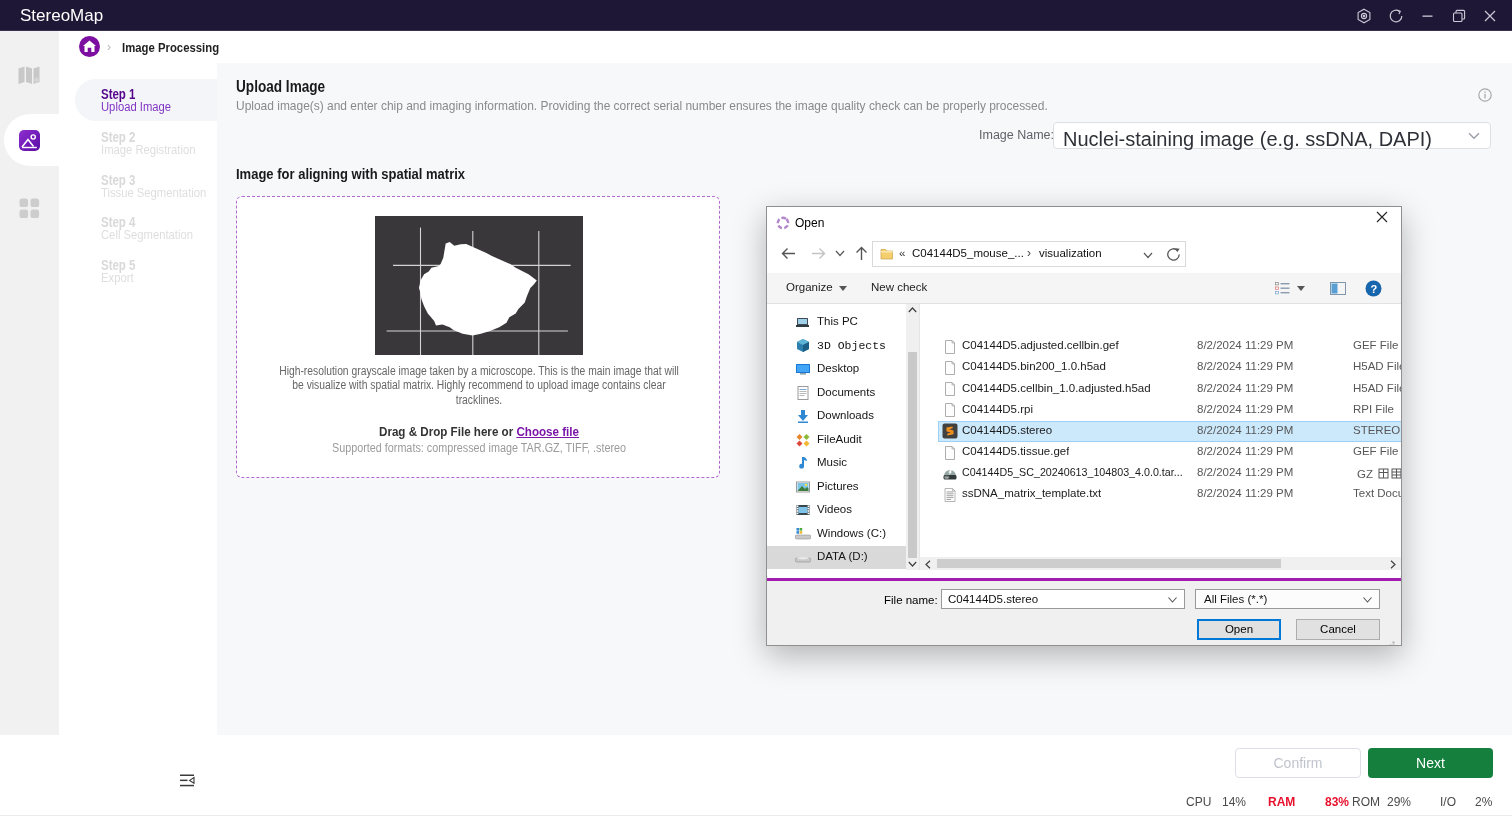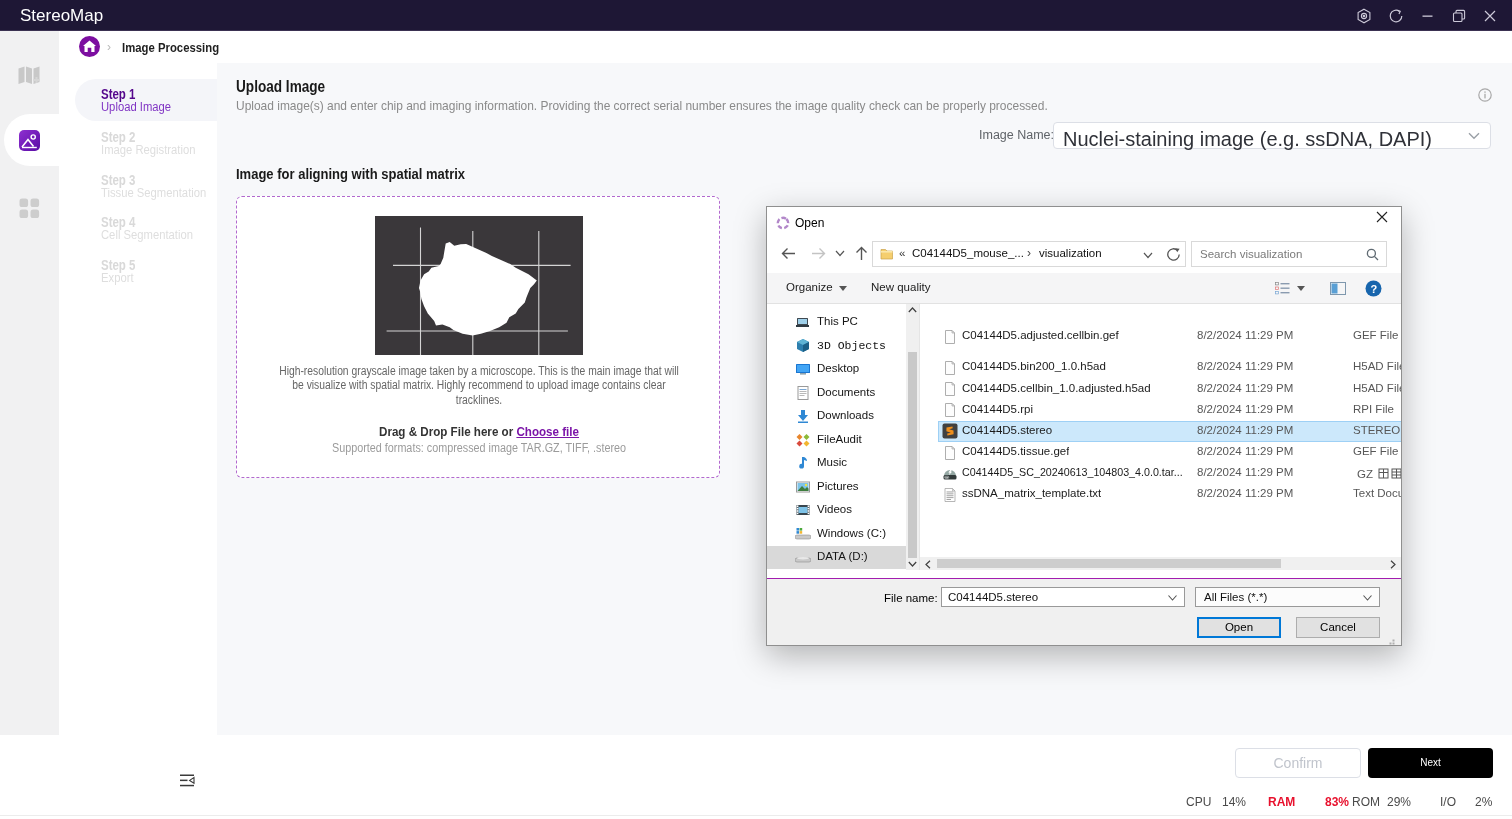--- a/index.html
+++ b/index.html
@@ -48,21 +48,21 @@
   #dropbox { position:absolute; left:236px; top:196px; width:484px; height:282px; border:1px dashed #b269ce; border-radius:6px; background:#fff; }
   #preview { position:absolute; left:138px; top:19px; width:208px; height:139px; background:#3a373a; }
   .dz-desc { position:absolute; left:0; width:484px; text-align:center; font-size:12px; color:#666; line-height:14.3px; transform:scaleX(.86); transform-origin:50% 0; }
   #dz-drag { position:absolute; left:0; top:227px; width:484px; text-align:center; font-size:13.5px; font-weight:bold; color:#333; transform:scaleX(.86); transform-origin:50% 0; }
   #dz-drag a { color:#7b15a8; text-decoration:underline; }
   #dz-fmt { position:absolute; left:0; top:244px; width:484px; text-align:center; font-size:12px; color:#9b9b9b; transform:scaleX(.9); transform-origin:50% 0; }
 
   
   #pagefoot { position:absolute; left:0; top:735px; width:1512px; height:84px; background:#fff; }
   #btn-confirm { position:absolute; left:1235px; top:748px; width:126px; height:30px; background:#fff; border:1px solid #dcdfe6; border-radius:4px; color:#c0c4cc; font-size:14px; text-align:center; line-height:28px; }
-  #btn-next { position:absolute; left:1368px; top:748px; width:125px; height:30px; background:#000000; border-radius:4px; color:#fff; font-size:10px; text-align:center; line-height:30px; }
+  #btn-next { position:absolute; left:1368px; top:748px; width:125px; height:30px; background:#15803d; border-radius:4px; color:#fff; font-size:14px; text-align:center; line-height:30px; }
   #collapse-ico { position:absolute; left:180px; top:773px; }
   #statusbar { position:absolute; left:0px; top:795px; width:1512px; height:14px; font-size:12px; color:#4a4a4a; }
   #statusbar span { position:absolute; top:0; }
   #botline { position:absolute; left:0; top:815px; width:1512px; height:1px; background:#ececec; }
 
   
   #dlg { position:absolute; left:766px; top:206px; width:636px; height:440px; background:#fff; border:1px solid #8f8f8f; box-shadow:0 10px 30px rgba(0,0,0,.28); font-size:11.5px; color:#111; overflow:hidden; }
   #dlg-title { position:absolute; left:0; top:0; width:634px; height:31px; background:#fff; }
   #dlg-title .cap { position:absolute; left:28px; top:9px; font-size:12px; color:#000; }
   #dlg-x { position:absolute; left:600px; top:4px; width:30px; height:24px; text-align:center; }
@@ -91,21 +91,21 @@
   .frow { position:absolute; left:171px; width:465px; height:21px; }
   .frow.sel { background:#cce8fb; box-shadow:inset 0 0 0 1px #9ed0f5; }
   .frow .nm { position:absolute; left:24px; top:3px; color:#1a1a1a; white-space:nowrap; max-width:221px; overflow:hidden; }
   .frow .dt { position:absolute; left:259px; top:3px; color:#575757; white-space:nowrap; }
   .frow .tp { position:absolute; left:401px; top:3px; color:#575757; white-space:nowrap; overflow:hidden; max-width:64px;margin-left:14px; }
   .frow svg, .frow .fico { position:absolute; left:4px; top:2.5px; }
   #hscroll { position:absolute; left:153px; top:350px; width:481px; height:13px; background:#f0f0f0; }
   #hthumb { position:absolute; left:17px; top:2px; width:344px; height:9px; background:#cdcdcd; }
 
   
-  #dlg-foot { position:absolute; left:0; top:371px; width:634px; height:67px; background:#f0f0f0; border-top:1px solid #a21caf; }
+  #dlg-foot { position:absolute; left:0; top:371px; width:634px; height:67px; background:#f0f0f0; border-top:3px solid #a21caf; }
   #fn-lbl { position:absolute; left:117px; top:13px; color:#000; }
   #fn-input { position:absolute; left:174px; top:8px; width:244px; height:20px; background:#fff; border:1px solid #999; }
   #fn-input .v { position:absolute; left:6px; top:3px; }
   #ft-combo { position:absolute; left:428px; top:8px; width:185px; height:20px; background:#fcfcfc; border:1px solid #999; }
   #ft-combo .v { position:absolute; left:8px; top:3px; }
   #btn-open { position:absolute; left:430px; top:38px; width:84px; height:21px; background:#e1e1e1; border:2px solid #0078d7; text-align:center; line-height:17px; color:#000; }
   #btn-cancel { position:absolute; left:529px; top:38px; width:84px; height:21px; background:#e1e1e1; border:1px solid #adadad; text-align:center; line-height:19px; color:#000; }
 </style>
 </head>
 <body>
@@ -282,33 +282,26 @@
     <svg class="abs" style="left:270px; top:10px;" width="10" height="7" viewBox="0 0 10 7" fill="none" stroke="#555" stroke-width="1.2">
         <path d="M1 1 L5 5.5 L9 1"></path>
       </svg>
   </div>
   <div id="refbox">
       <svg class="abs" style="left:5px; top:5px;" width="15" height="15" viewBox="0 0 15 15" fill="none" stroke="#555" stroke-width="1.3">
         <path d="M13.2 7.5 A5.7 5.7 0 1 1 11.6 3.5"></path>
         <polygon points="9.4,1.2 13.6,1.8 11.2,5.2" fill="#555" stroke="none"></polygon>
       </svg>
     </div>
-  <div id="searchbox">
-      <span class="ph">Search visualization</span>
-    <svg class="abs" style="right:7px; top:6px;" width="13" height="13" viewBox="0 0 13 13" fill="none" stroke="#5f6a72" stroke-width="1.3">
-        <circle cx="5.4" cy="5.4" r="4"></circle>
-        <path d="M8.4 8.4 L12 12"></path>
-      </svg>
-  </div>
   <div id="dlg-tools">
     <span class="itm" style="left:19px;">Organize</span>
     <svg class="abs" style="left:72px; top:13px;" width="8" height="5" viewBox="0 0 8 5">
         <polygon points="0,0 8,0 4,5" fill="#555"></polygon>
       </svg>
-    <span class="itm" style="left:104px;">New quality</span>
+    <span class="itm" style="left:104px;">New check</span>
     <svg class="abs" style="left:508px; top:9px;" width="15" height="13" viewBox="0 0 15 13">
         <rect x="0.5" y="0.5" width="3" height="2.4" fill="none" stroke="#888" stroke-width="0.7"></rect>
         <rect x="0.5" y="5" width="3" height="2.4" fill="none" stroke="#e07777" stroke-width="0.7"></rect>
         <rect x="0.5" y="9.5" width="3" height="2.4" fill="none" stroke="#7aa7d4" stroke-width="0.7"></rect>
         <rect x="5.5" y="1" width="9" height="1.4" fill="#8a9bb0"></rect>
         <rect x="5.5" y="5.5" width="9" height="1.4" fill="#8a9bb0"></rect>
         <rect x="5.5" y="10" width="9" height="1.4" fill="#8a9bb0"></rect>
       </svg>
     <svg class="abs" style="left:530px; top:13px;" width="8" height="5" viewBox="0 0 8 5">
         <polygon points="0,0 8,0 4,5" fill="#555"></polygon>
@@ -426,21 +419,21 @@
     <svg class="abs" style="left:2px; top:3px;" width="9" height="6" viewBox="0 0 9 6" fill="none" stroke="#404040" stroke-width="1.2">
         <path d="M0.8 5 L4.5 1 L8.2 5"></path>
       </svg>
     <div class="abs" style="left:2px; top:48px; width:9px; height:206px; background:#c9c9c9;"></div>
     <svg class="abs" style="left:2px; top:257px;" width="9" height="6" viewBox="0 0 9 6" fill="none" stroke="#404040" stroke-width="1.2">
         <path d="M0.8 1 L4.5 5 L8.2 1"></path>
       </svg>
   </div>
   <div id="dlg-vsep"></div>
   <div id="dlg-rows">
-    <div class="frow" style="top:119px;text-align:center;">
+    <div class="frow" style="top:129px;text-align:center;">
         <svg width="16" height="16" viewBox="0 0 16 16">
           <path d="M3.5 1.5 L10 1.5 L12.5 4 L12.5 14.5 L3.5 14.5 Z" fill="#fdfdfd" stroke="#a5a5a5" stroke-width="0.9"></path>
           <path d="M10 1.5 L12.5 4 L10 4 Z" fill="#ececec" stroke="#a5a5a5" stroke-width="0.7"></path>
         </svg>
         <span class="nm">C04144D5.adjusted.cellbin.gef</span>
         <span class="dt">8/2/2024 11:29 PM</span>
         <span class="tp">GEF File</span>
       </div>
     <div class="frow" style="top:150px;">
         <svg width="16" height="16" viewBox="0 0 16 16">

